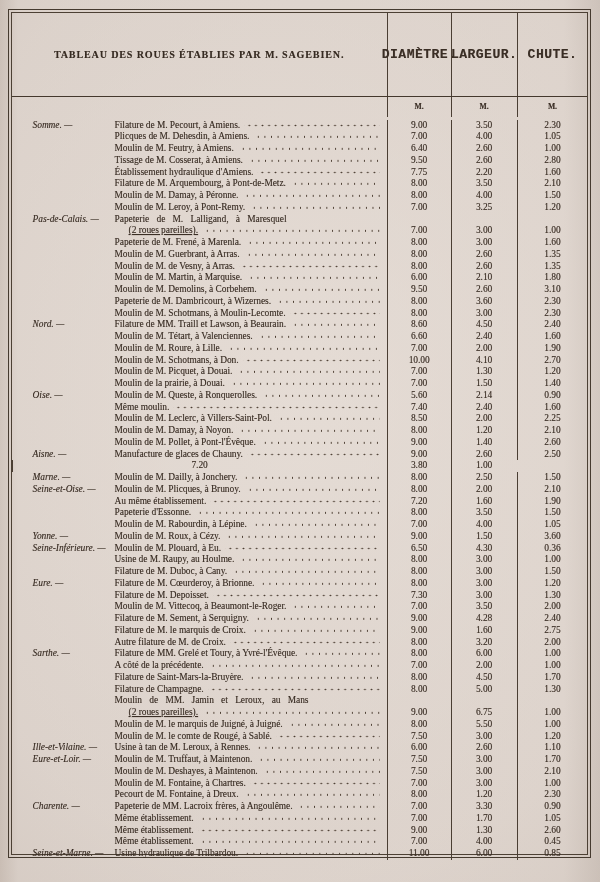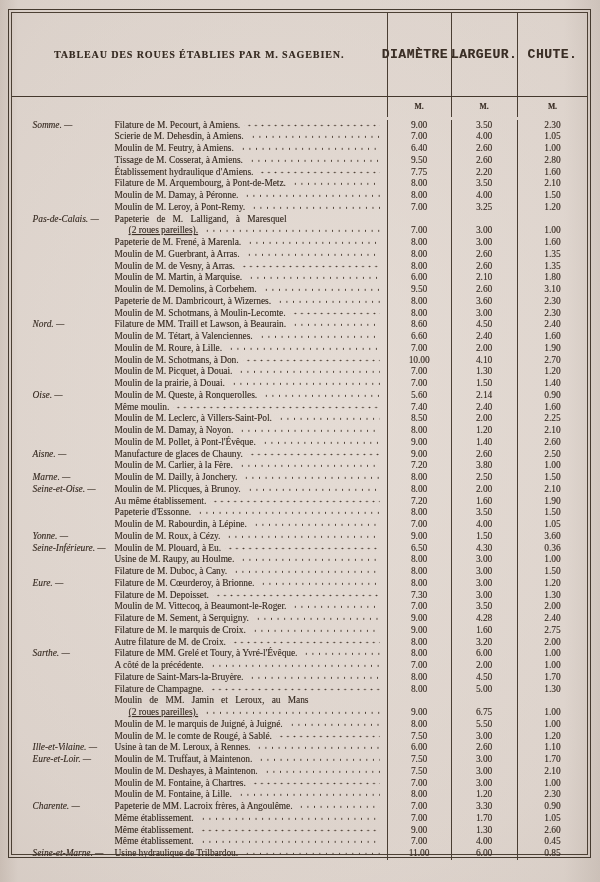--- a/index.html
+++ b/index.html
@@ -99,21 +99,21 @@
 
     </div>
     <div class="cell num vline">9.00</div>
     <div class="cell num vline">3.50</div>
     <div class="cell num vline">2.30</div>
   </div>
 
   <div class="grid-row row">
     <div class="cell name">
       <div class="line l1 indent">
-        <span class="nm">Scierie de M. Dehesdin, à Amiens.</span>
+        <span class="nm">Plicques de M. Dehesdin, à Amiens.</span>
               <span class="leader"></span>
       </div>
 
     </div>
     <div class="cell num vline">7.00</div>
     <div class="cell num vline">4.00</div>
     <div class="cell num vline">1.05</div>
   </div>
 
   <div class="grid-row row">
@@ -454,27 +454,20 @@
               <span class="leader"></span>
       </div>
 
     </div>
     <div class="cell num vline">9.00</div>
     <div class="cell num vline">2.60</div>
     <div class="cell num vline">2.50</div>
   </div>
 
   <div class="grid-row row">
-    <div class="cell name">
-      <div class="line l1 indent">
-        <span class="nm">Moulin de M. Carlier, à la Fère.</span>
-              <span class="leader"></span>
-      </div>
-
-    </div>
     <div class="cell num vline">7.20</div>
     <div class="cell num vline">3.80</div>
     <div class="cell num vline">1.00</div>
   </div>
 
   <div class="grid-row row">
     <div class="cell name">
       <div class="line l1">
         <span class="dept">Marne. —</span>
               <span class="nm">Moulin de M. Dailly, à Jonchery.</span>
@@ -817,21 +810,21 @@
 
     </div>
     <div class="cell num vline">7.00</div>
     <div class="cell num vline">3.00</div>
     <div class="cell num vline">1.00</div>
   </div>
 
   <div class="grid-row row">
     <div class="cell name">
       <div class="line l1 indent">
-        <span class="nm">Moulin de M. Fontaine, à Lille.</span>
+        <span class="nm">Pecourt de M. Fontaine, à Dreux.</span>
               <span class="leader"></span>
       </div>
 
     </div>
     <div class="cell num vline">8.00</div>
     <div class="cell num vline">1.20</div>
     <div class="cell num vline">2.30</div>
   </div>
 
   <div class="grid-row row">

